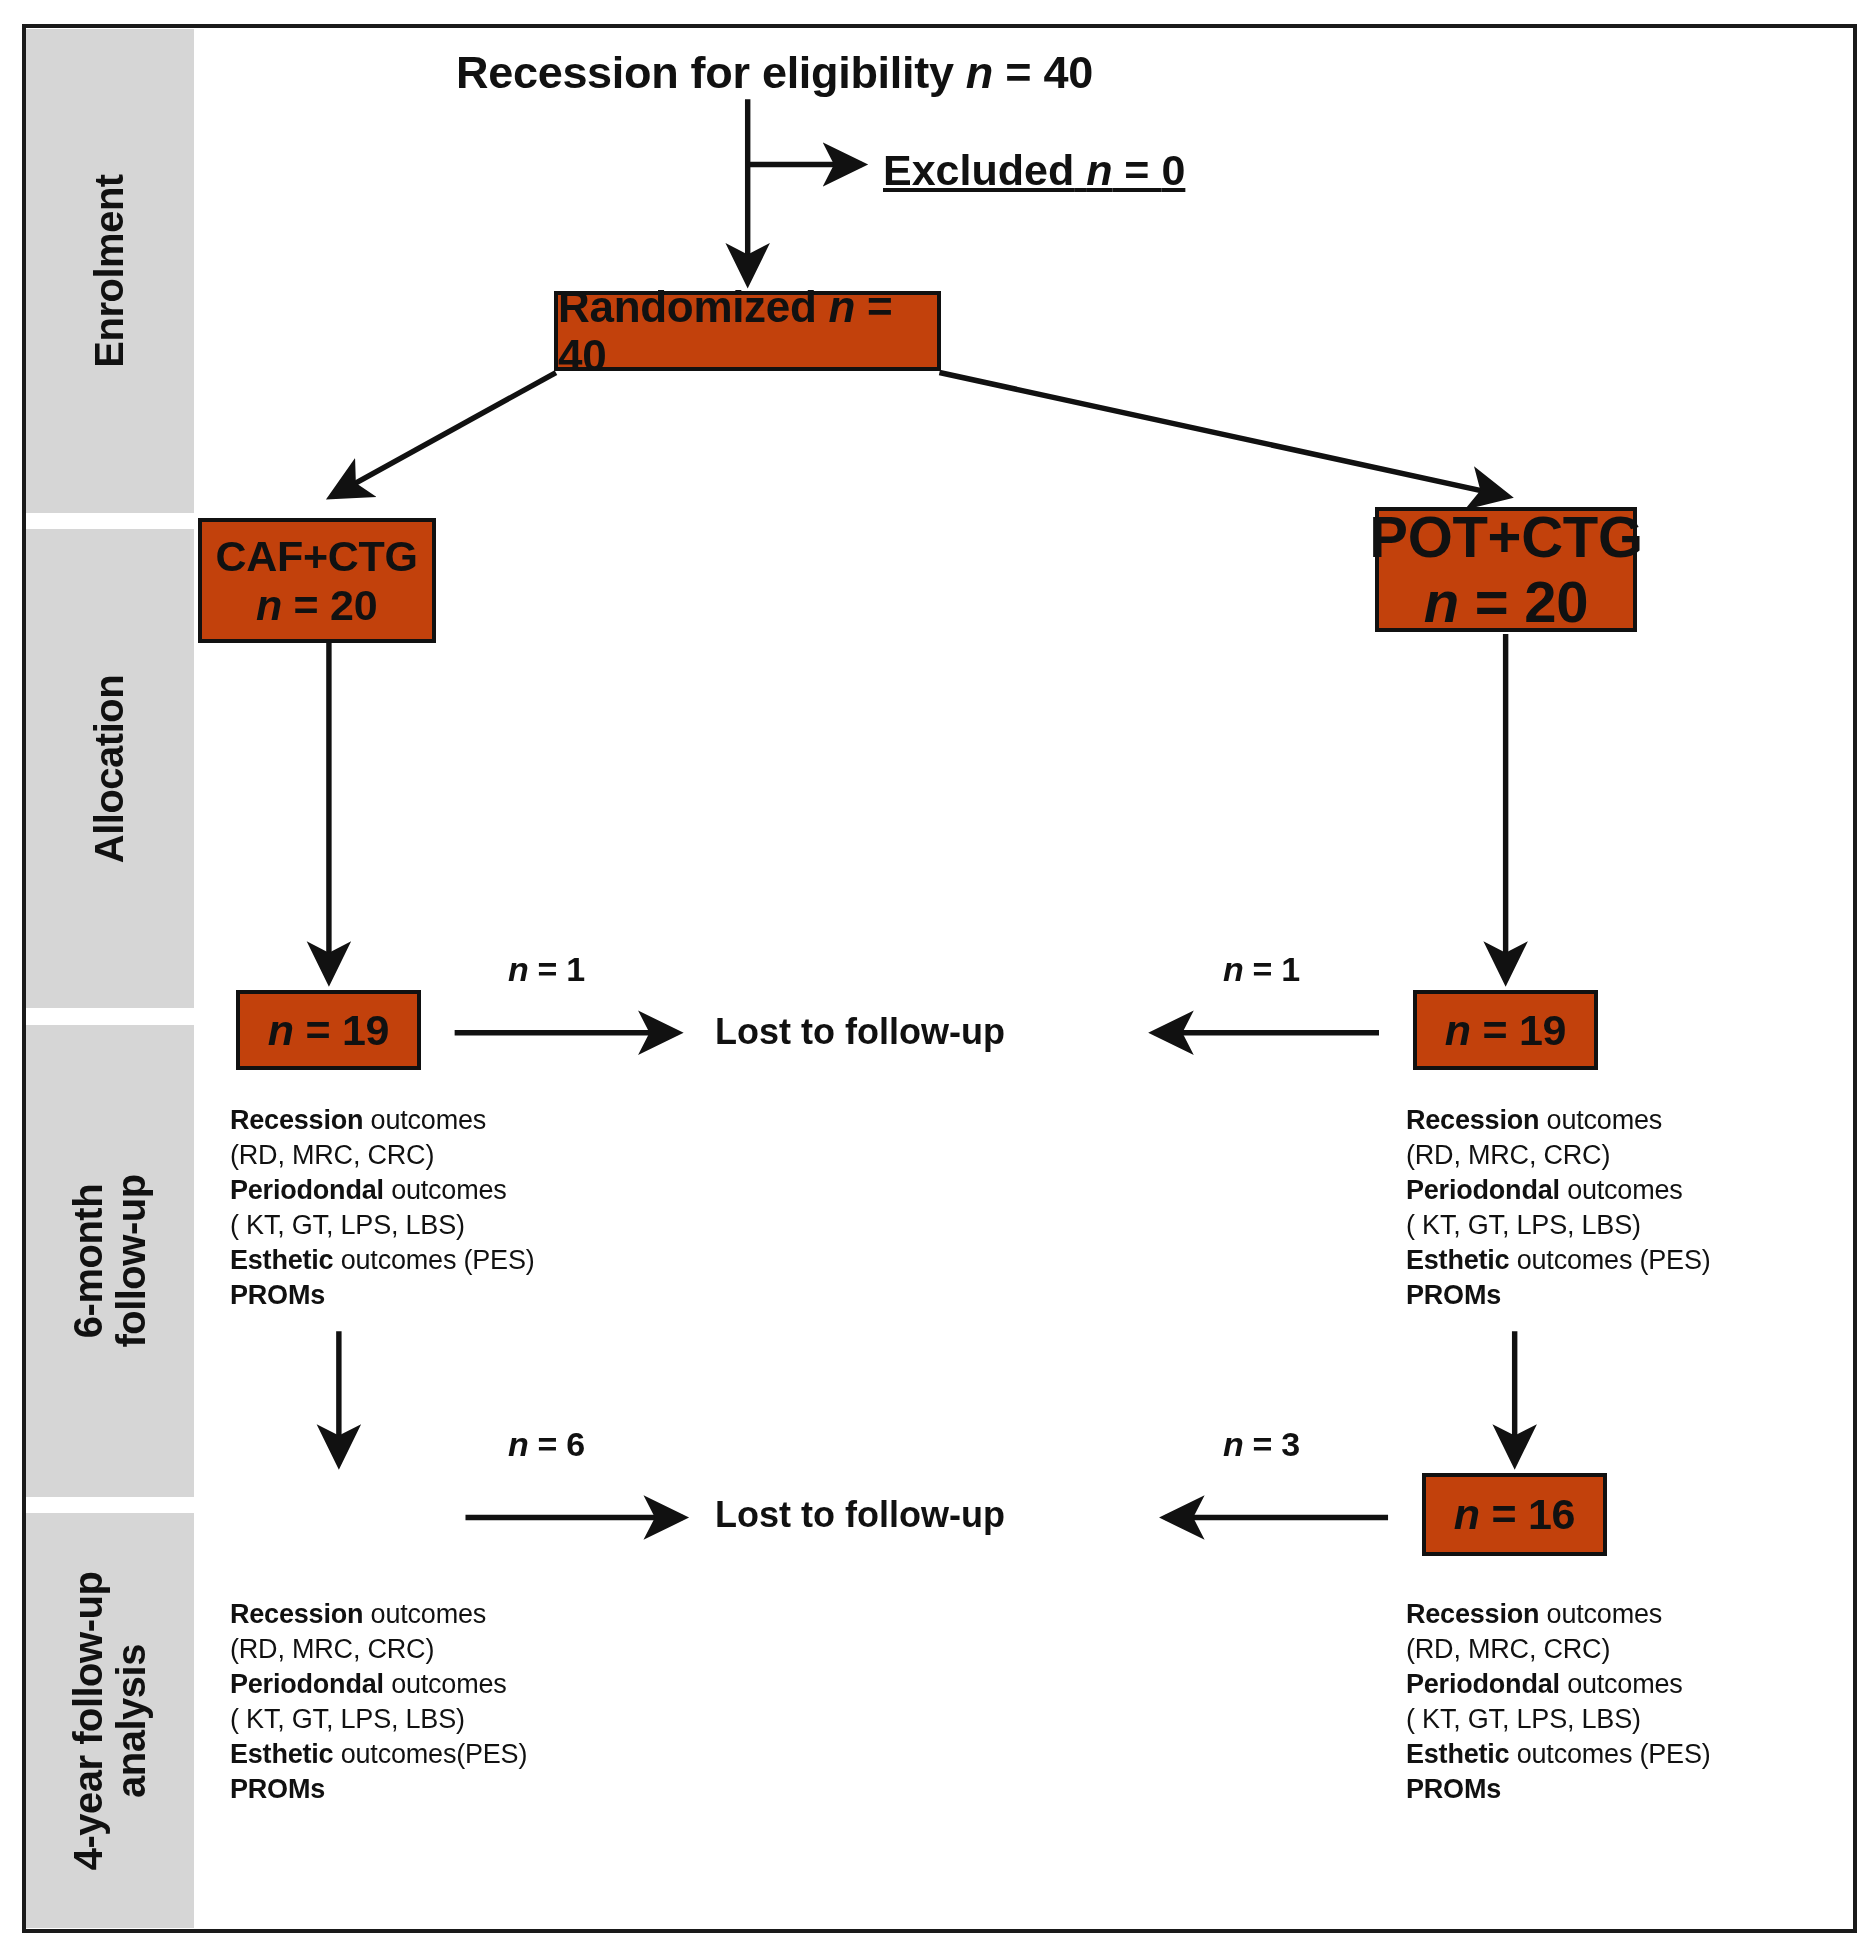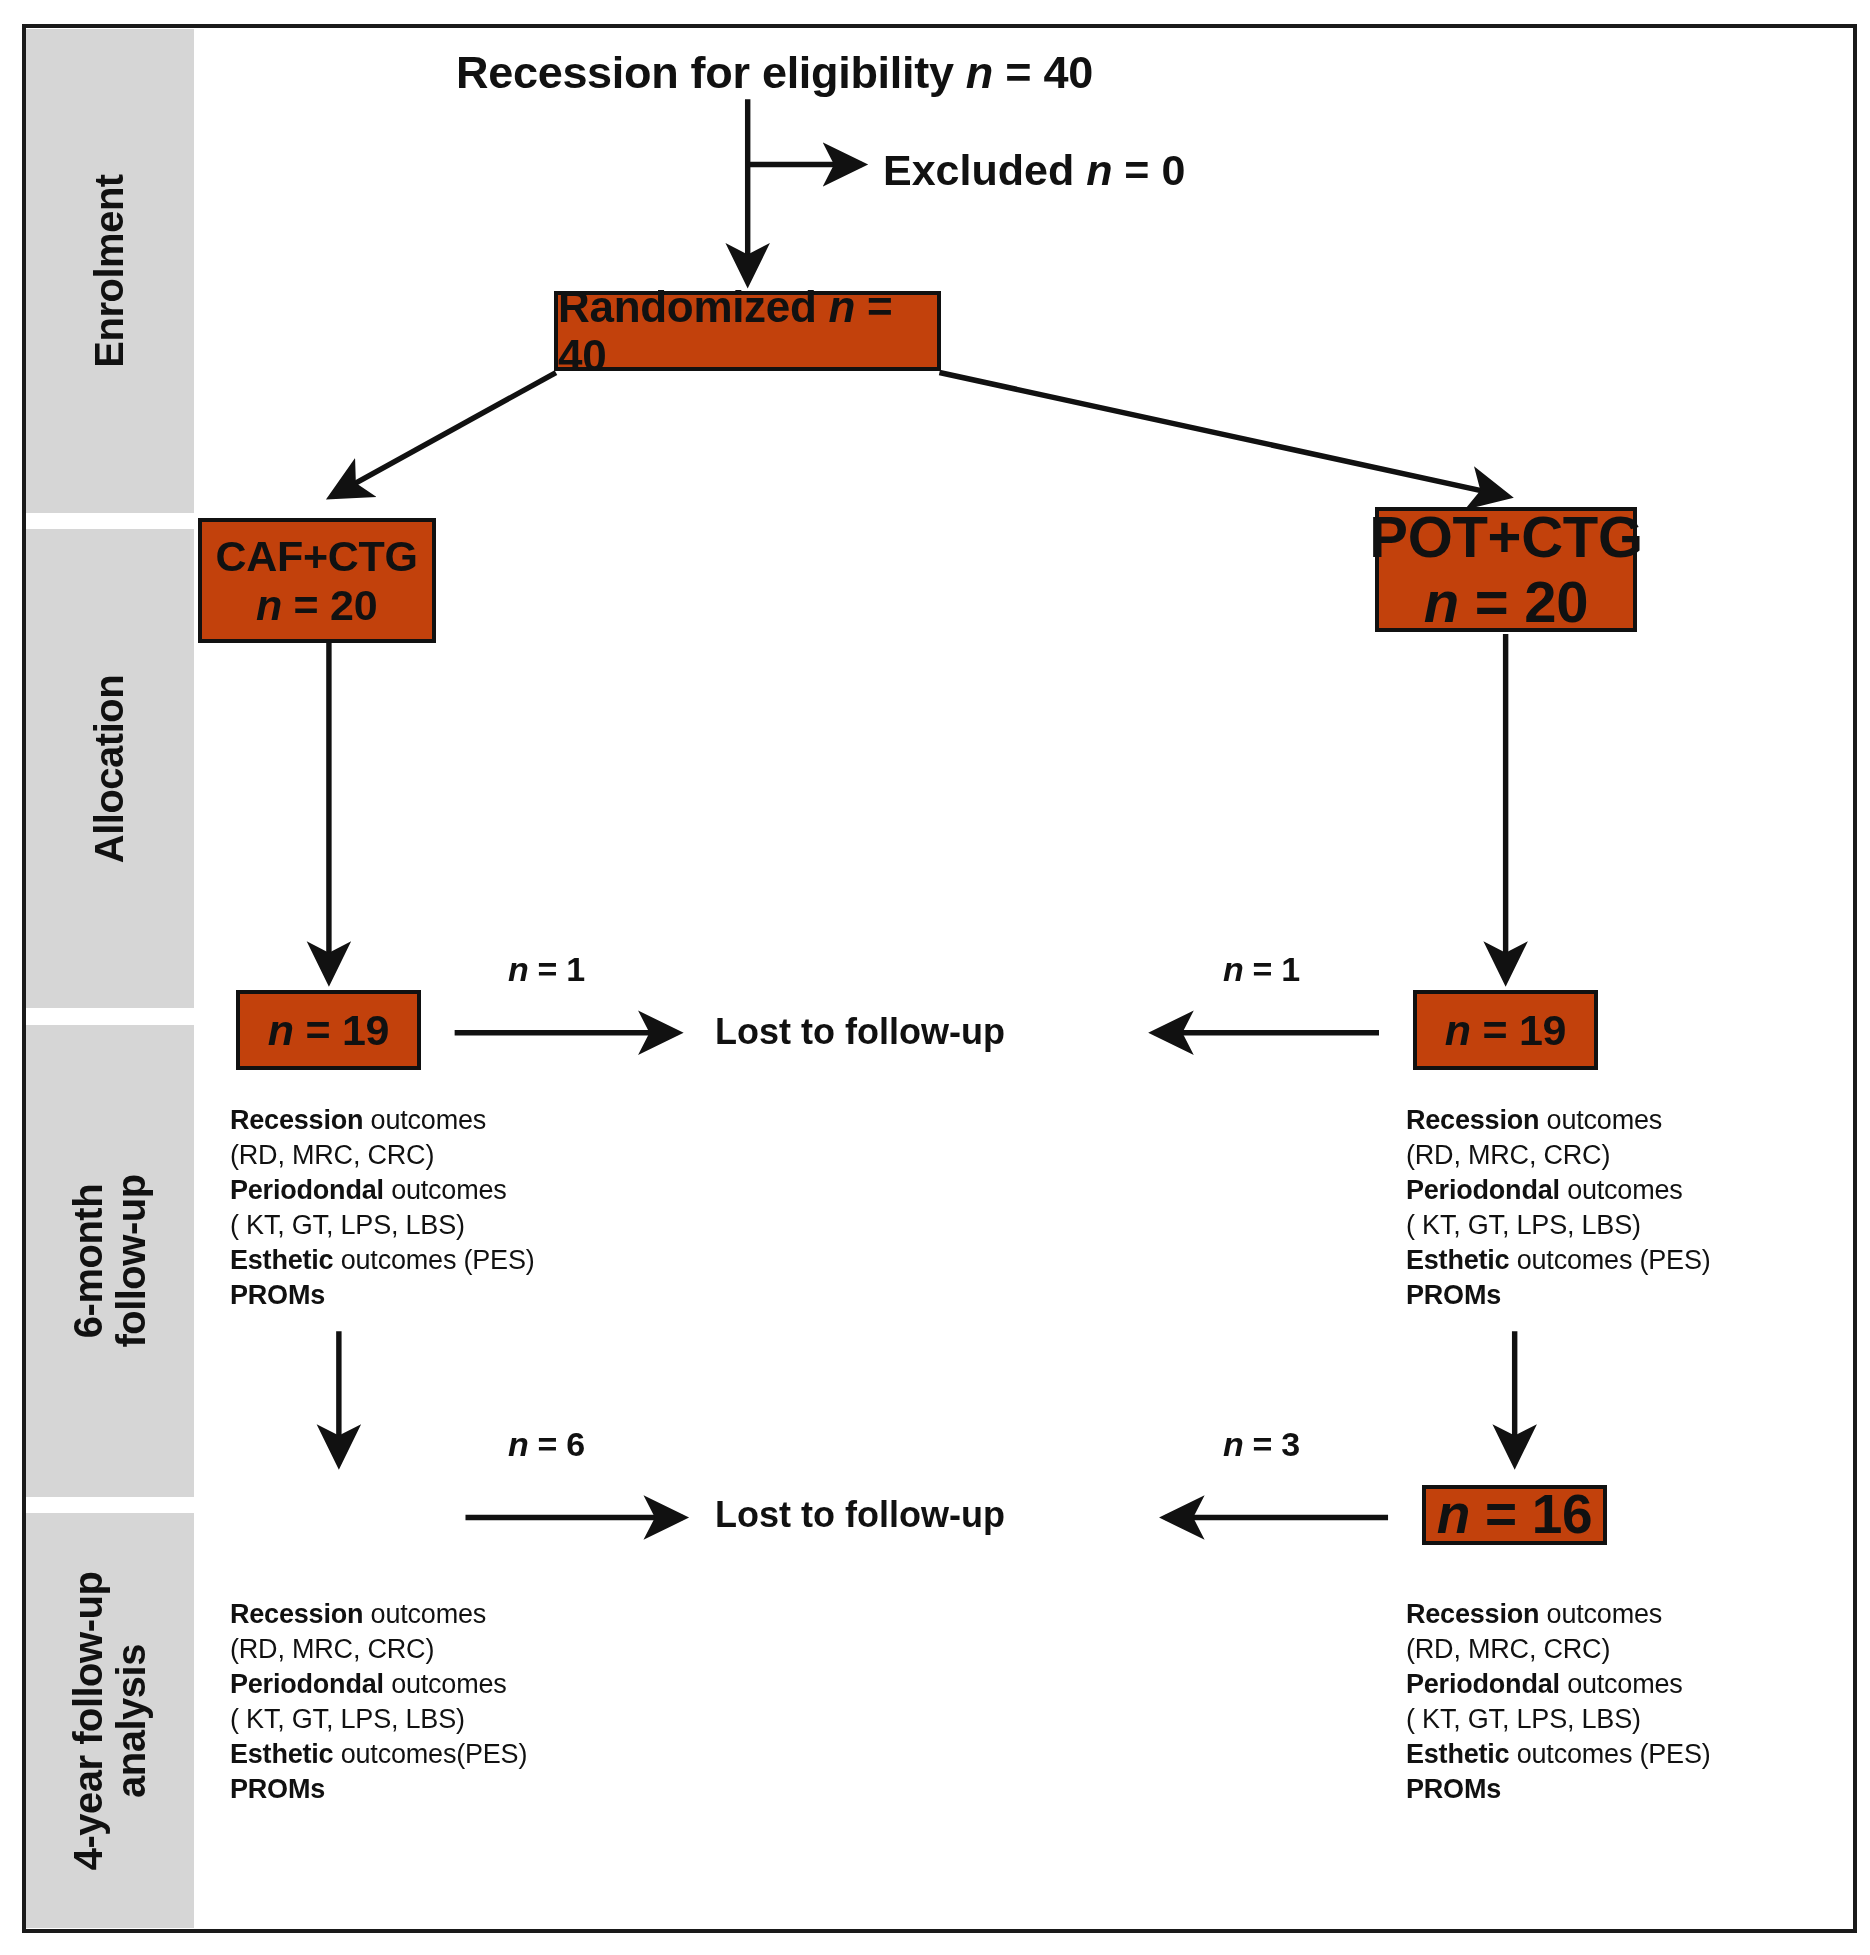--- a/index.html
+++ b/index.html
@@ -131,30 +131,30 @@
   }
   #node-fu6-right {
     left: 1219px; top: 963px; width: 185px; height: 80px;
     font-size: 43px;
   }
   #node-fu4-left {
     left: 52px; top: 1446px; width: 185px; height: 81px;
     font-size: 43px;
   }
   #node-fu4-right {
-    left: 1228px; top: 1446px; width: 185px; height: 60px;
-    font-size: 55px;
-    margin-top: 12px;
+    left: 1228px; top: 1446px; width: 185px; height: 83px;
+    font-size: 43px;
   }
 
   .excluded-label {
     left: 689px; top: 119px;
     font-weight: bold;
     font-size: 43px;
     white-space: nowrap;
+    text-decoration: underline;
   }
   .excluded-label .it { font-style: italic; }
 
   .lost-label {
     font-weight: bold;
     font-size: 36px;
     white-space: nowrap;
   }
   #label-lost-6  { left: 521px; top: 984px; }
   #label-lost-4  { left: 521px; top: 1467px; }

